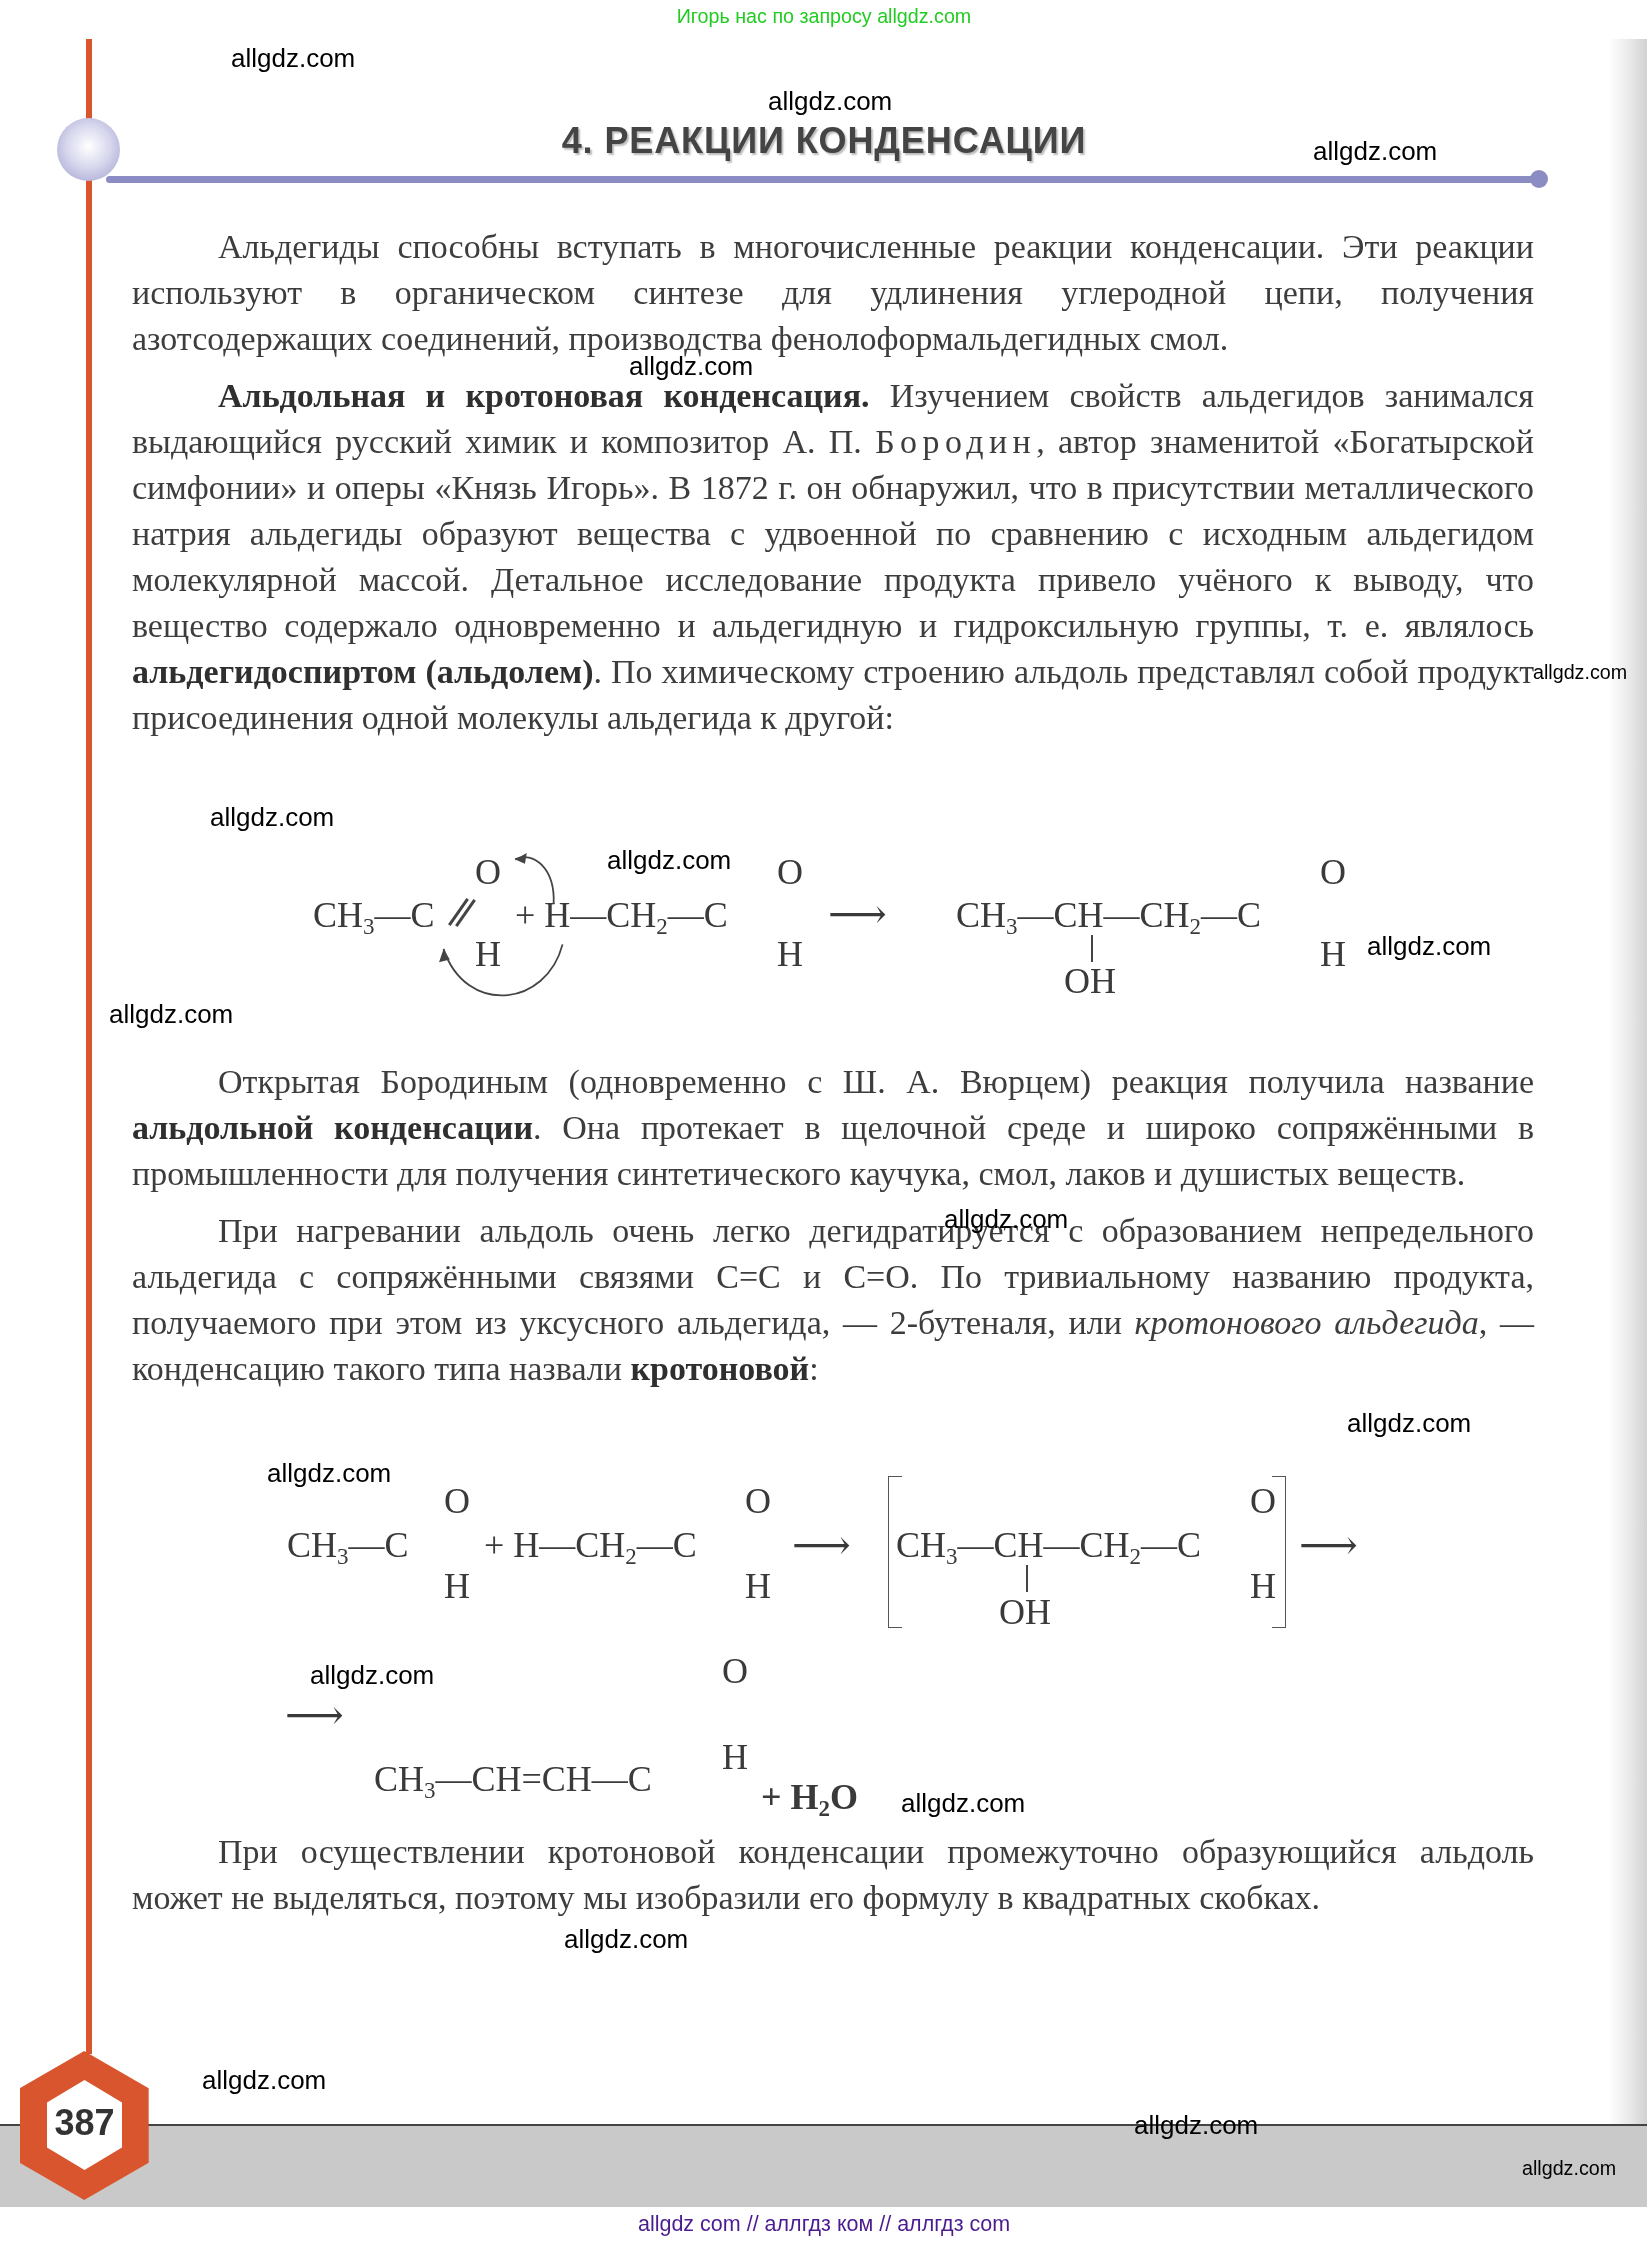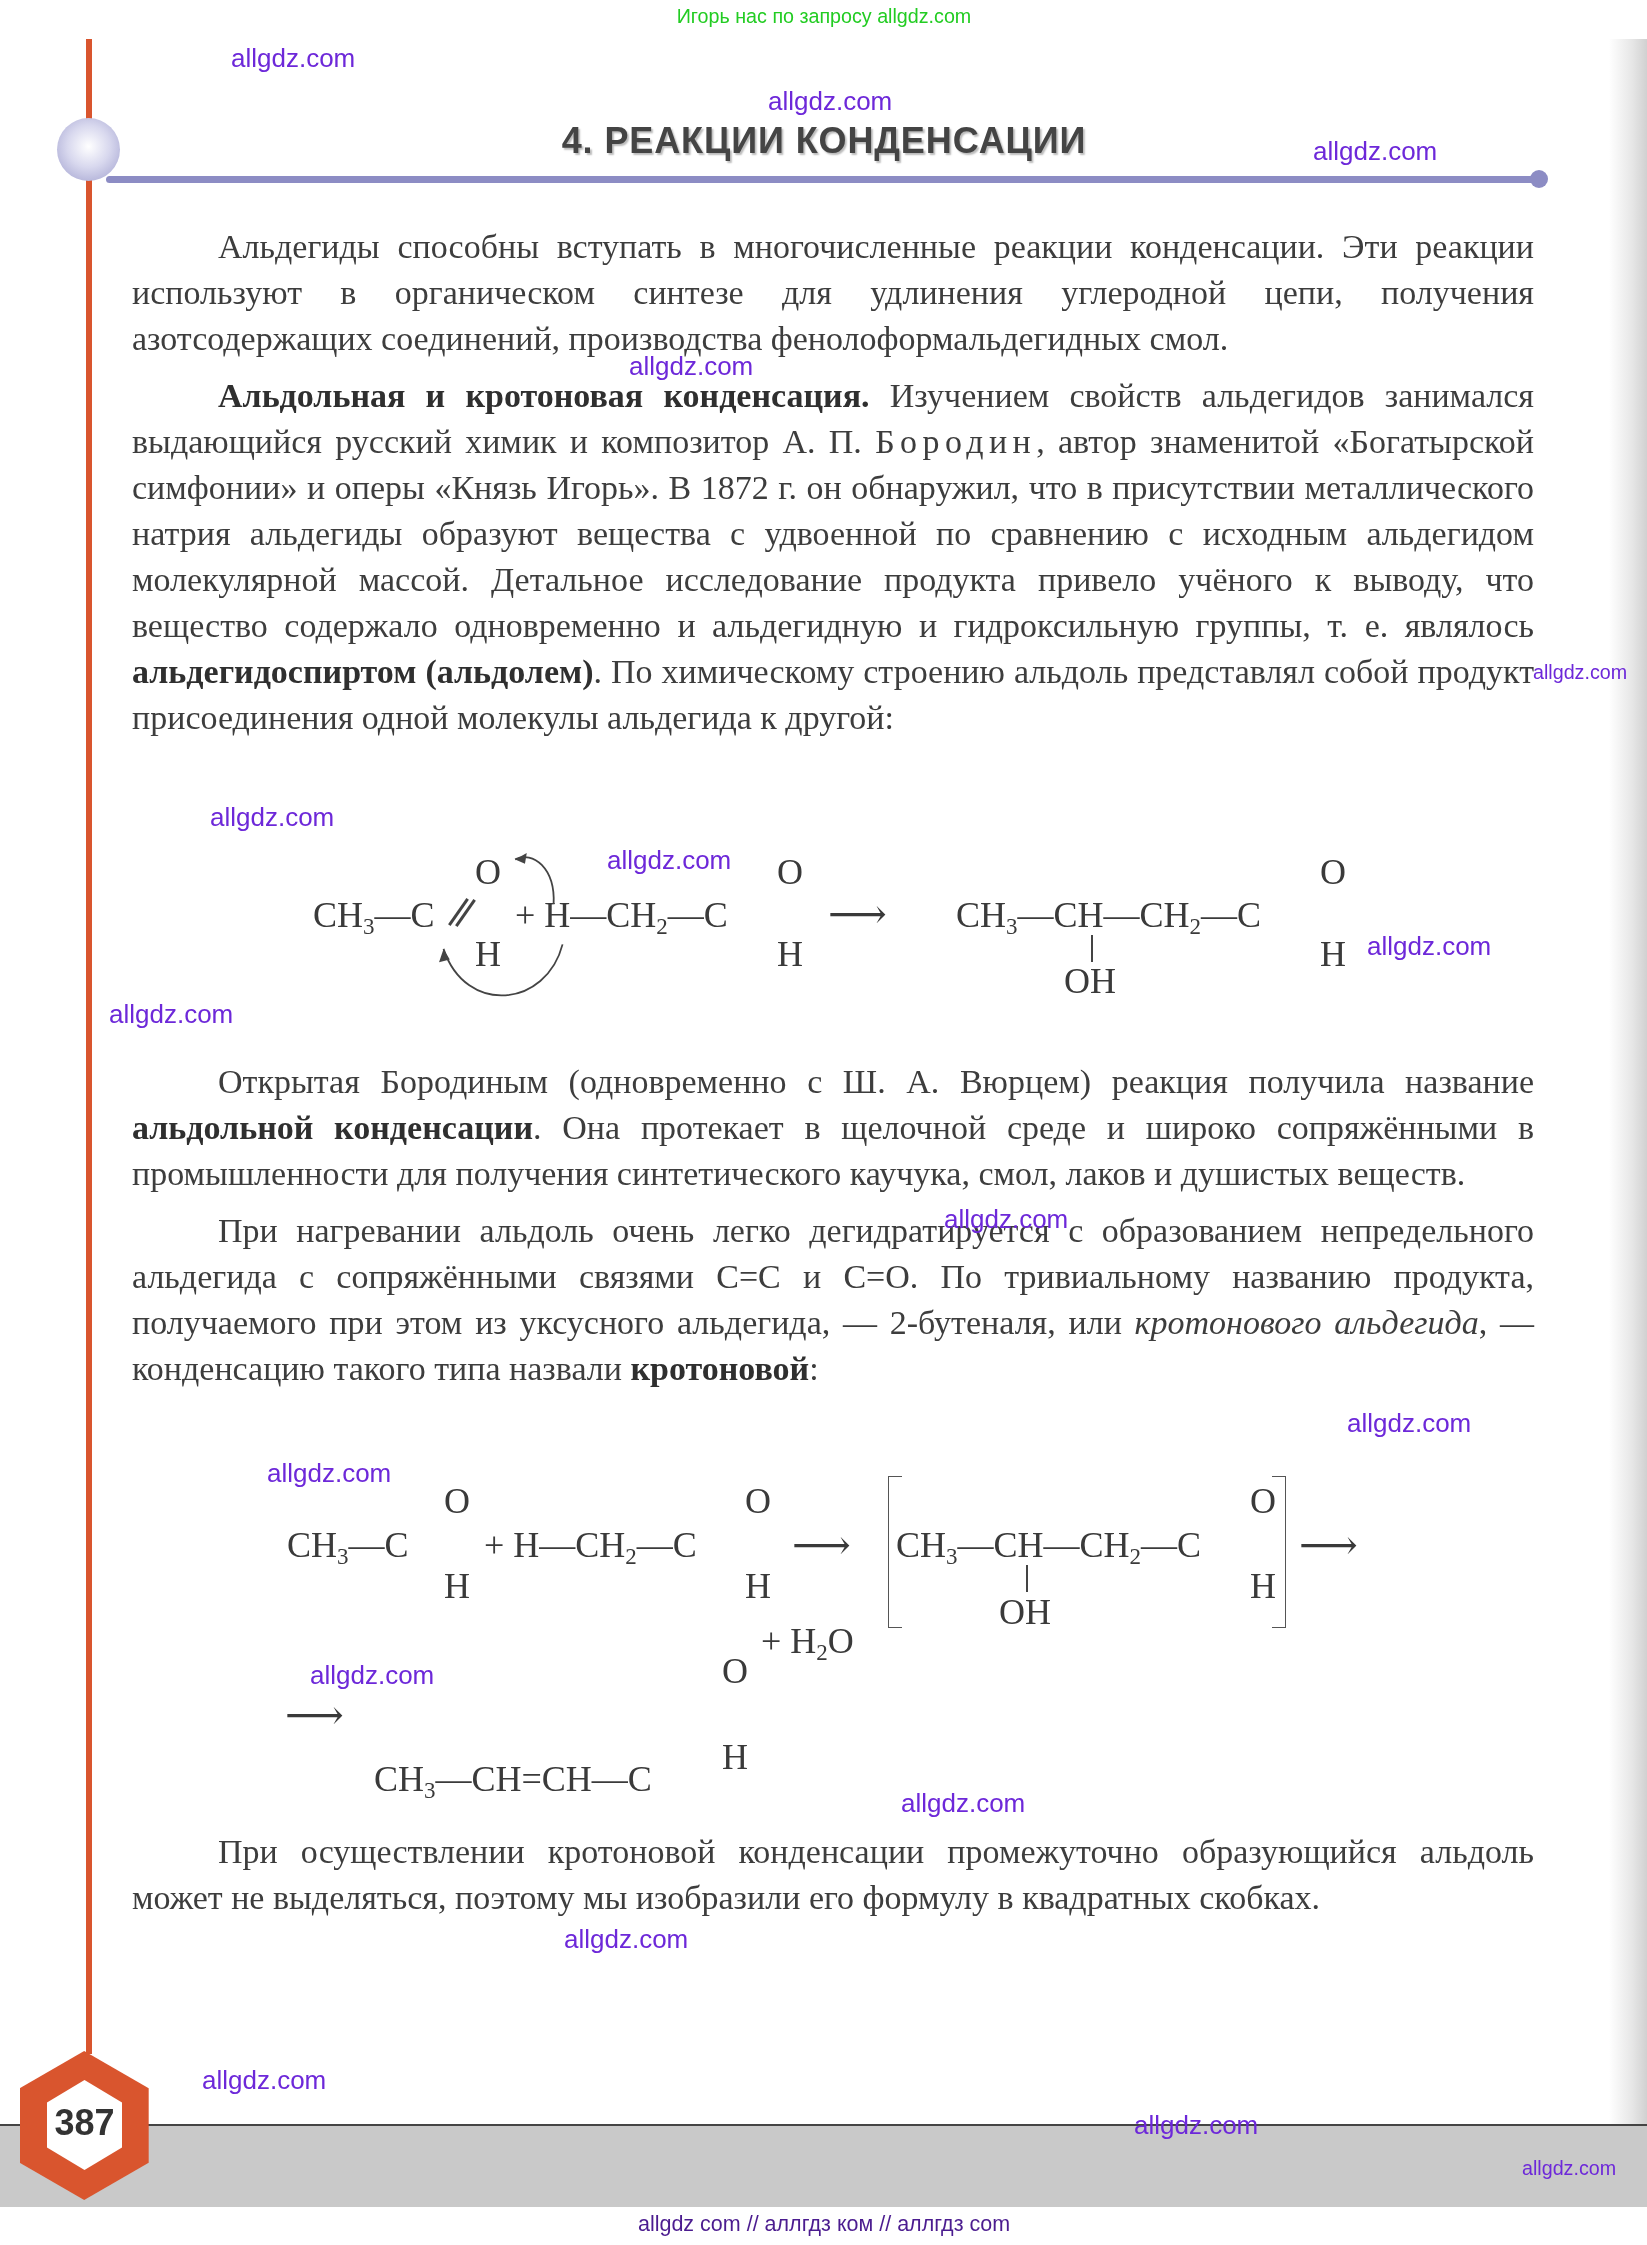--- a/index.html
+++ b/index.html
@@ -45,21 +45,21 @@
     font-size: 34px; line-height: 46px; text-align: justify; color: #3d3d3d;
   }
   .text p { margin: 11px; text-indent: 86px; }
   .text b { color: #2f2f2f; }
   .sp { letter-spacing: 5.4px; }
   .eq { position: absolute; font-size: 36px; color: #3a3a3a; white-space: nowrap; }
   .eq .lbl { position: absolute; }
   .eq sub { font-size: 23px; vertical-align: -7.2px; }
   .bond { position: absolute; background: #444; }
   .wm {
-    position: absolute; font-family: "Liberation Sans", sans-serif; font-size: 26px; color: #6d28d9;
+    position: absolute; font-family: "Liberation Sans", sans-serif; font-size: 26px; color: #000000;
   }
   .wm.small { font-size: 19.7px; }
   .gray-bottom {
     position: absolute; left: 0; top: 2124px; width: 1648px; height: 81px;
     background: #c9c9c9; border-top: 2.7px solid #444;
   }
   .hex-outer {
     position: absolute; left: 19.7px; top: 2051px; width: 129px; height: 149px;
     background: #d9552e;
     clip-path: polygon(50% 0, 100% 25%, 100% 75%, 50% 100%, 0 75%, 0 25%);
@@ -137,21 +137,21 @@
   <span class="lbl" style="left:1250px;top:1480px;">O</span>
   <span class="lbl" style="left:1250px;top:1565px;">H</span>
   <div class="bond" style="left:1026px;top:1565px;width:1.8px;height:27px;"></div>
   <span class="lbl" style="left:999px;top:1591px;">OH</span>
   <div style="position:absolute;left:1272px;top:1476px;width:12.5px;height:150px;border:1.8px solid #555;border-left:none;"></div>
   <span class="lbl" style="left:1299px;top:1521px;font-size:41px;">⟶</span>
   <span class="lbl" style="left:285px;top:1691px;font-size:41px;">⟶</span>
   <span class="lbl" style="left:374px;top:1758px;"><span>CH</span><sub>3</sub><span>—CH=CH—C</span></span>
   <span class="lbl" style="left:722px;top:1650px;">O</span>
   <span class="lbl" style="left:722px;top:1736px;">H</span>
-  <span class="lbl" style="left:761px;top:1620px;"><span>+ H</span><sub>2</sub><span>O</span></span>
+  <span class="lbl" style="left:761px;top:1776px;font-weight:bold;"><span>+ H</span><sub>2</sub><span>O</span></span>
 </div>
 
 <div class="text" style="top:1818px;">
   <p>При осуществлении кротоновой конденсации промежуточно образующийся альдоль может не выделяться, поэтому мы изобразили его формулу в квадратных скобках.</p>
 </div>
 
 <div class="gray-bottom"></div>
 <div class="hex-outer"></div>
 <div class="hex-inner"></div>
 <div class="page-num">387</div>

